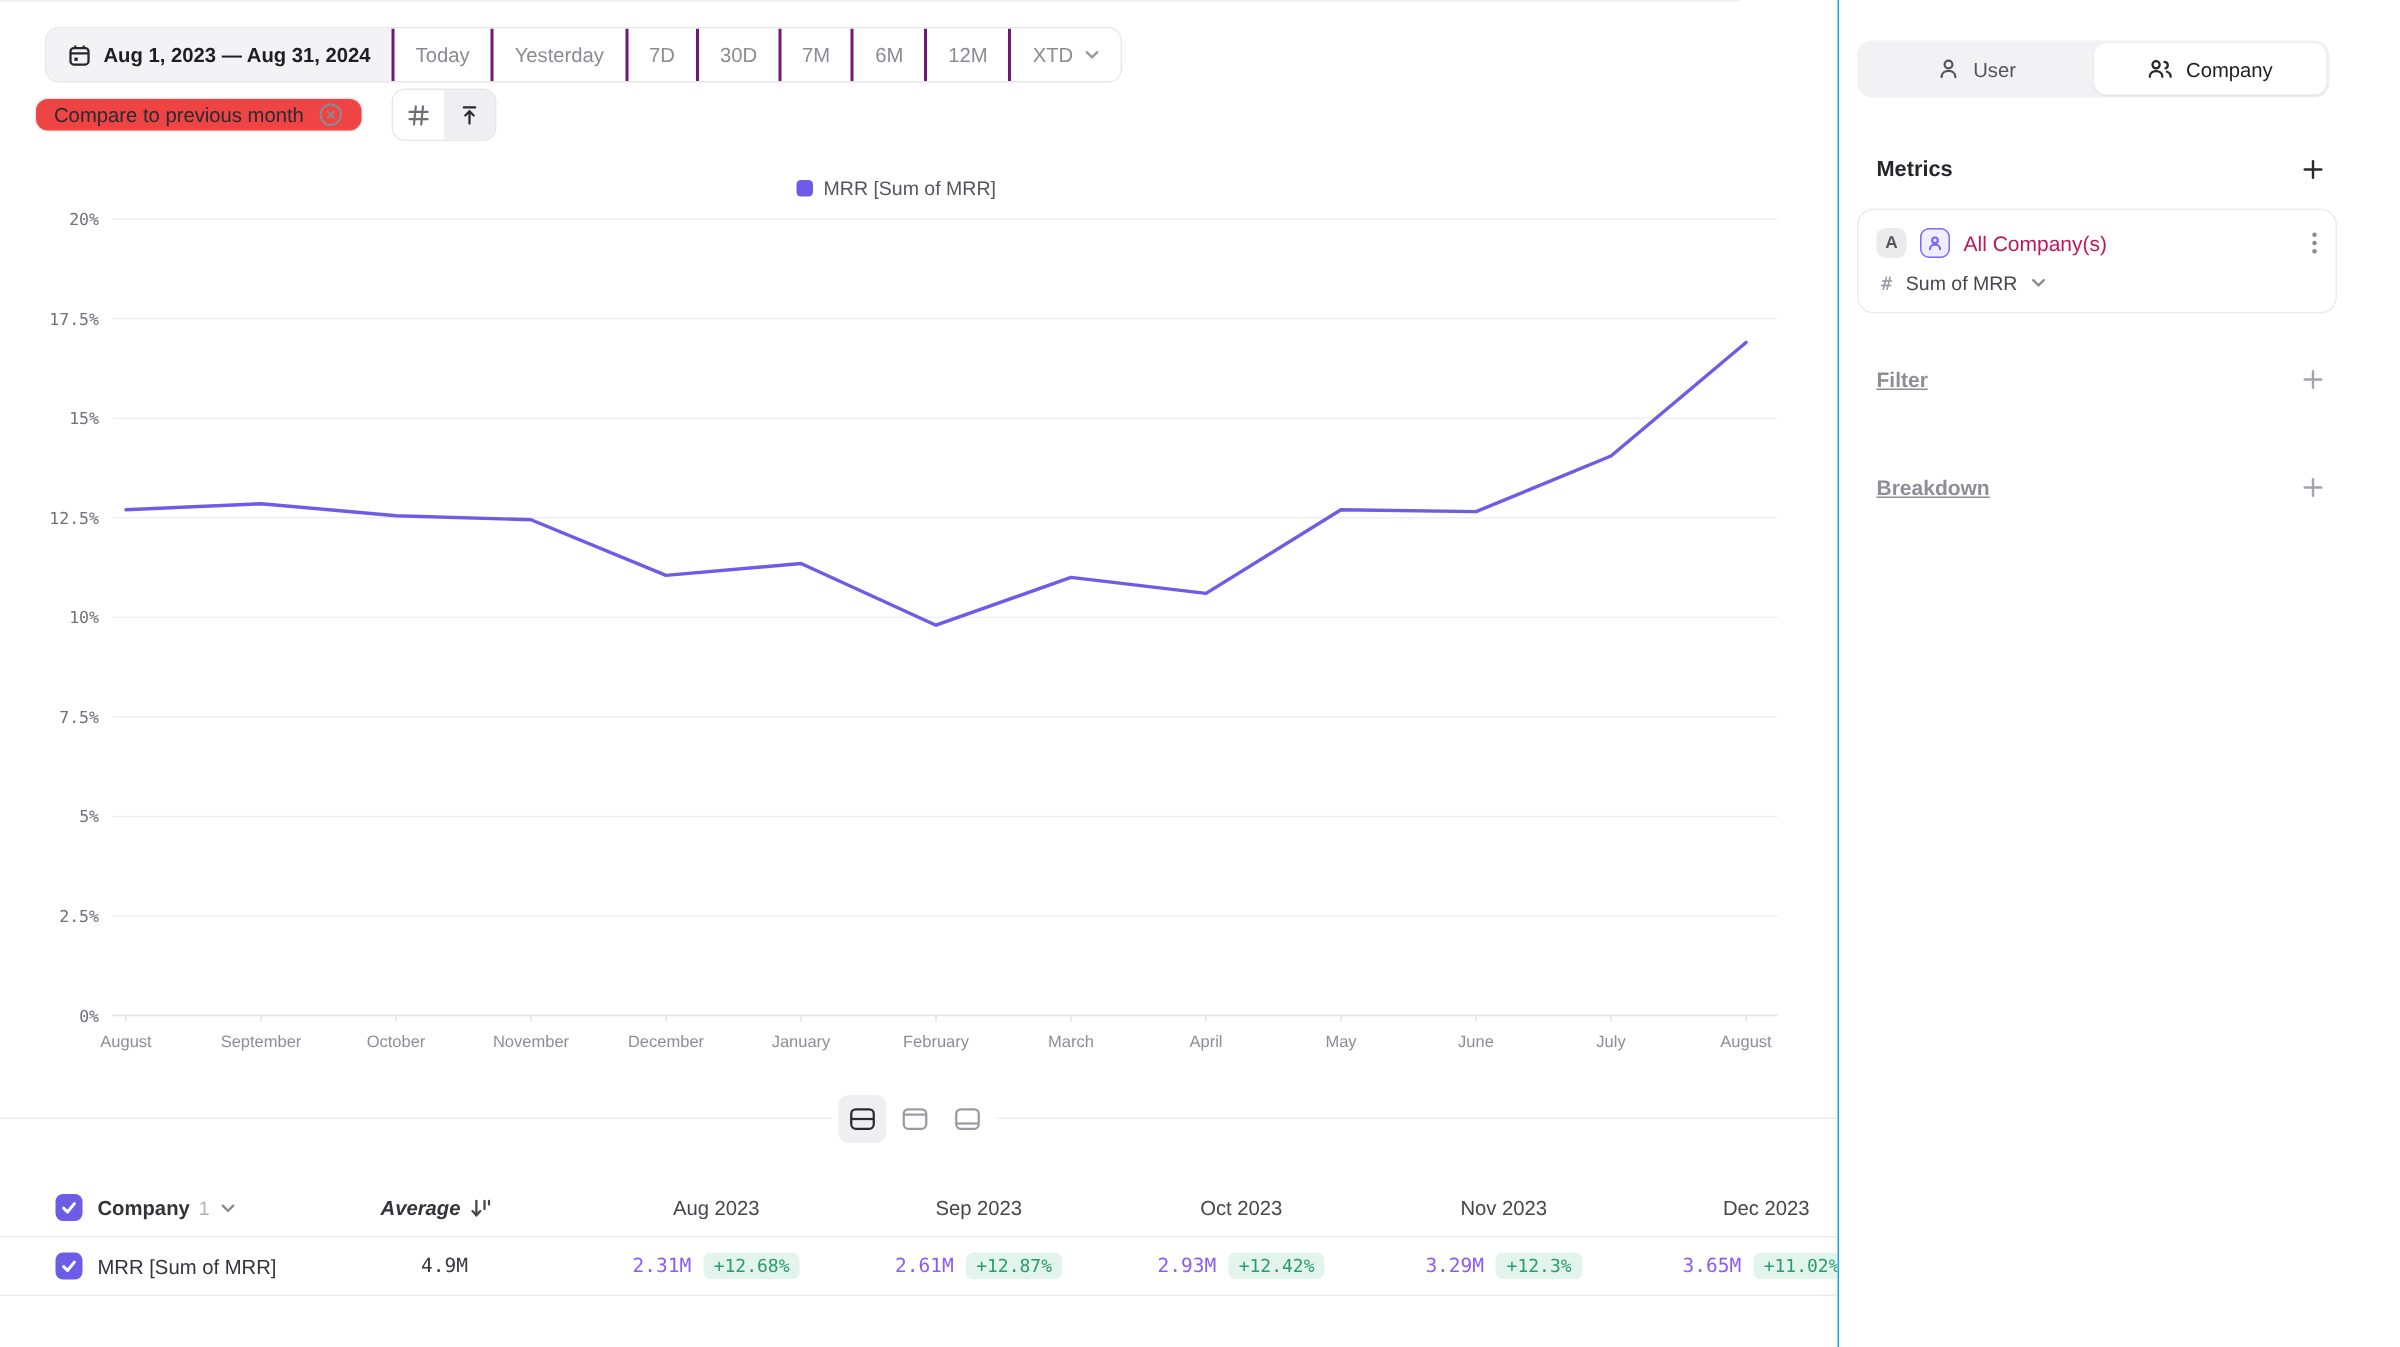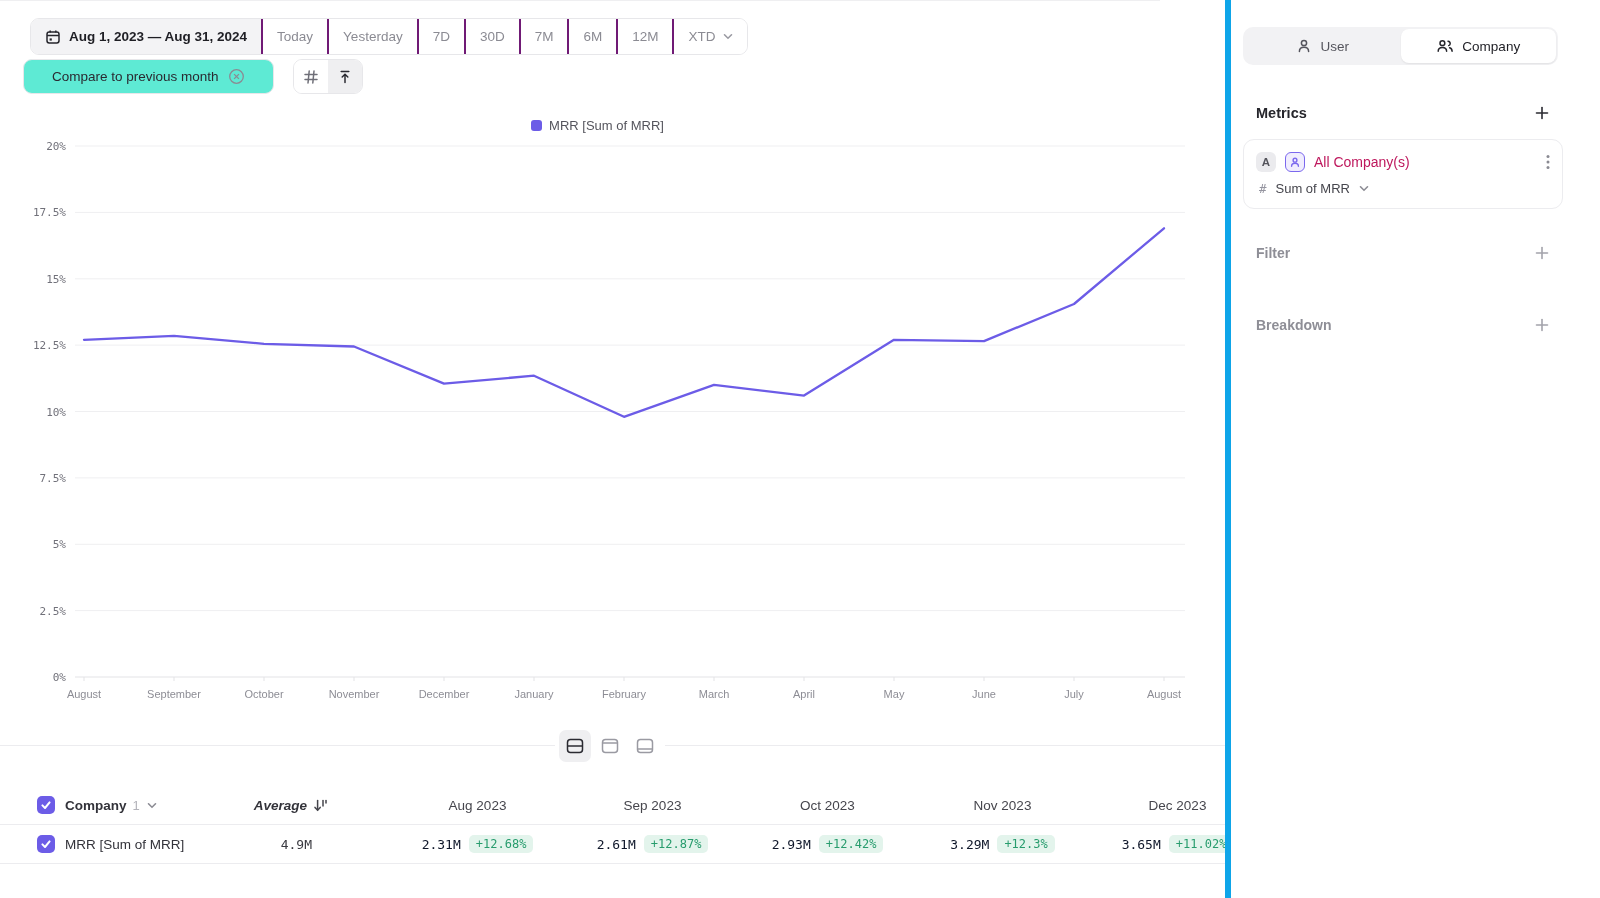--- a/index.html
+++ b/index.html
@@ -1,36 +1,36 @@
 <!DOCTYPE html>
 <html><head>
 <meta charset="utf-8">
 <style>
   * { margin:0; padding:0; box-sizing:border-box; }
   html,body { width:1600px; height:898px; background:#fff; font-family:"Liberation Sans", sans-serif; color:#232329; overflow:hidden; }
   .app { display:flex; width:1600px; height:898px; }
   .main { position:relative; width:1225px; height:898px; background:#fff; overflow:hidden; }
-  .sidebar { position:relative; width:375px; height:898px; background:#fff; border-left:6px solid #0ea5e9; }
+  .sidebar { position:relative; width:375px; height:898px; background:#fff; border-left:1px solid #0ea5e9; }
   .mono { font-family:"DejaVu Sans Mono", monospace; }
 
   
   .top-line { position:absolute; top:0; left:30; width:1160px; border-top:1px solid #efeff1; }
 
   
   .toolbar-row1 { position:absolute; top:18px; left:30px; right:35px; display:flex; justify-content:space-between; align-items:flex-start; }
   .range-group { display:inline-flex; align-items:stretch; height:37px; border:1px solid #e7e7ea; border-radius:9px; overflow:hidden; background:#fff; }
   .range-group button { display:inline-flex; align-items:center; gap:8px; background:#fff; border:none; border-left:2px solid #701a75; font-family:inherit; font-size:13.5px; color:#8b8b93; padding:0 14px; cursor:pointer; white-space:nowrap; }
   .range-group button.date-btn { border-left:none; background:#f3f3f5; color:#1e1e24; font-weight:700; }
   .presets { display:contents; }
   .right-controls { display:inline-flex; gap:12px; }
   .ctl-btn { display:inline-flex; align-items:center; gap:8px; height:37px; padding:0 13px; background:#fff; border:1px solid #e7e7ea; border-radius:9px; font-family:inherit; font-size:13.5px; font-weight:600; color:#232329; cursor:pointer; }
 
   
   .toolbar-row2 { position:absolute; top:59px; left:23px; display:flex; align-items:center; gap:19px; }
-  .chip { display:inline-flex; align-items:center; gap:9px; height:35px; padding:0 28px; background:#5eead4; border:1px solid #e7e7ea; border-radius:9px; font-family:inherit; font-size:13.5px; font-weight:500; color:#2a2a31; cursor:pointer; }
+  .chip { display:inline-flex; align-items:center; gap:9px; height:23px; padding:0 12px; background:#ef4444; border:1px solid #e7e7ea; border-radius:9px; font-family:inherit; font-size:13.5px; font-weight:500; color:#2a2a31; cursor:pointer; }
   .icon-toggle-group { display:inline-flex; align-items:center; height:35px; border:1px solid #e7e7ea; border-radius:9px; overflow:hidden; background:#fff; }
   .icon-toggle-group button { width:34px; height:33px; display:inline-flex; align-items:center; justify-content:center; background:#fff; border:none; cursor:pointer; }
   .icon-toggle-group button.active { background:#efeff1; }
 
   
   .legend { position:absolute; top:118px; left:0; width:1195px; display:flex; justify-content:center; align-items:center; gap:7px; font-size:13px; color:#55555d; }
   .legend-swatch { width:11px; height:11px; border-radius:3px; display:inline-block; }
 
   
   .chart { position:absolute; top:140px; left:0; }
@@ -51,30 +51,30 @@
   .t-values { flex:1; display:flex; align-items:center; overflow:hidden; }
   .t-cell { width:175px; flex:0 0 175px; display:flex; justify-content:center; align-items:center; gap:8px; }
   .t-cell:first-child { margin-left:50px; }
   .checkbox { width:18px; height:18px; border-radius:5px; background:#6c5ce7; display:inline-flex; align-items:center; justify-content:center; flex:0 0 18px; cursor:pointer; }
   .col-label { font-size:13.5px; color:#46464d; font-weight:500; }
   .head-company { font-size:13.5px; color:#33333a; font-weight:600; }
   .head-count { font-size:13px; color:#b3b3ba; margin-left:-4px; }
   .avg-wrap { margin-left:auto; display:inline-flex; align-items:center; gap:6px; color:#33333a; font-size:13.5px; font-weight:600;font-style:italic; }
   .row-label { font-size:13.5px; color:#33333a; }
   .row-avg { margin-left:auto; font-size:13px; color:#3a3a41; padding-right:16px; }
-  .cell-val { font-size:13px; color:#0f172a; }
+  .cell-val { font-size:13px; color:#8b5cf6; }
   .delta-badge { font-size:12px; padding:2px 7px; border-radius:5px; background:#e3f4ec; color:#279c6d; }
 
   
   .seg { position:absolute; top:27px; left:12px; width:315px; height:38px; background:#f2f2f4; border-radius:10px; display:flex; padding:2px; }
   .seg button { flex:1; display:flex; align-items:center; justify-content:center; gap:8px; border:none; background:transparent; border-radius:8px; font-family:inherit; font-size:13.5px; color:#55555d; cursor:pointer; }
   .seg button.active { background:#fff; color:#1e1e24; font-weight:500; box-shadow:0 1px 2px rgba(0,0,0,0.07); }
   .sb-section { position:absolute; left:25px; right:48px; display:flex; justify-content:space-between; align-items:center; }
   .sb-title { font-size:14.5px; font-weight:700; color:#26262c; }
-  .sb-muted-title { font-size:14px; font-weight:600; color:#8e8e96; }
+  .sb-muted-title { font-size:14px; font-weight:600; color:#8e8e96;text-decoration:underline; }
   .icon-btn { border:none; background:transparent; cursor:pointer; display:inline-flex; align-items:center; justify-content:center; padding:2px; }
   .metric-card { position:absolute; top:139px; left:12px; width:320px; border:1px solid #ececef; border-radius:11px; background:#fff; padding:12px 10px 12px 12px; }
   .mc-row1 { display:flex; align-items:center; gap:9px; }
   .mc-letter { width:20px; height:20px; border-radius:6px; background:#ebebee; color:#55555d; font-size:11.5px; font-weight:700; display:inline-flex; align-items:center; justify-content:center; }
   .mc-avatar { width:20px; height:20px; border-radius:6px; background:#f0edfe; border:1.4px solid #7b68ee; display:inline-flex; align-items:center; justify-content:center; }
   .mc-name { font-size:14px; font-weight:500; color:#be185d; }
   .mc-kebab { margin-left:auto; }
   .mc-row2 { display:flex; align-items:center; gap:9px; margin-top:9px; padding-left:3px; cursor:pointer; }
   .mc-hash { font-size:12.5px; color:#9595a0; font-family:"DejaVu Sans Mono", monospace; }
   .mc-agg { font-size:13px; font-weight:500; color:#46464d; }

